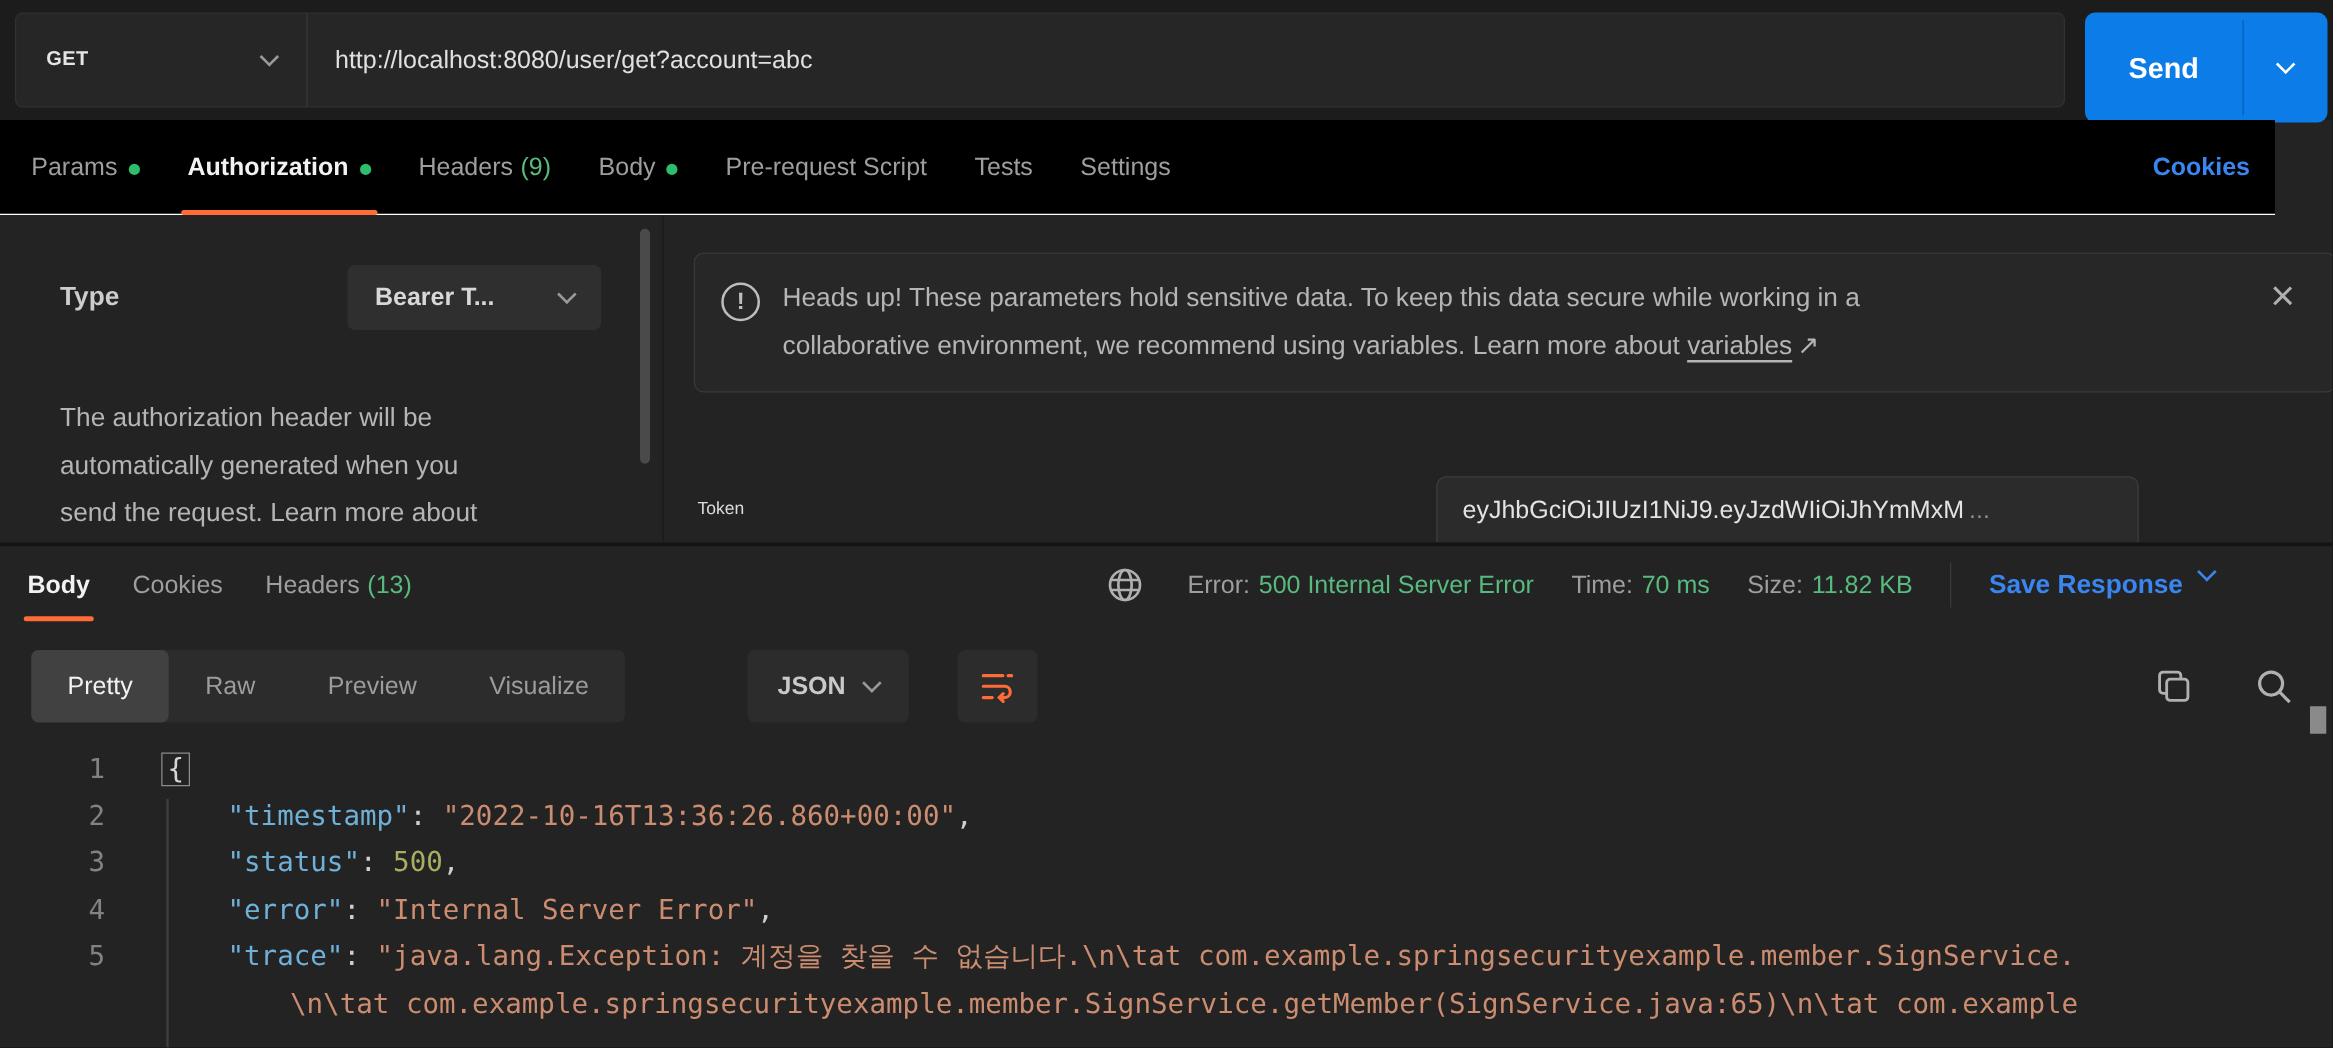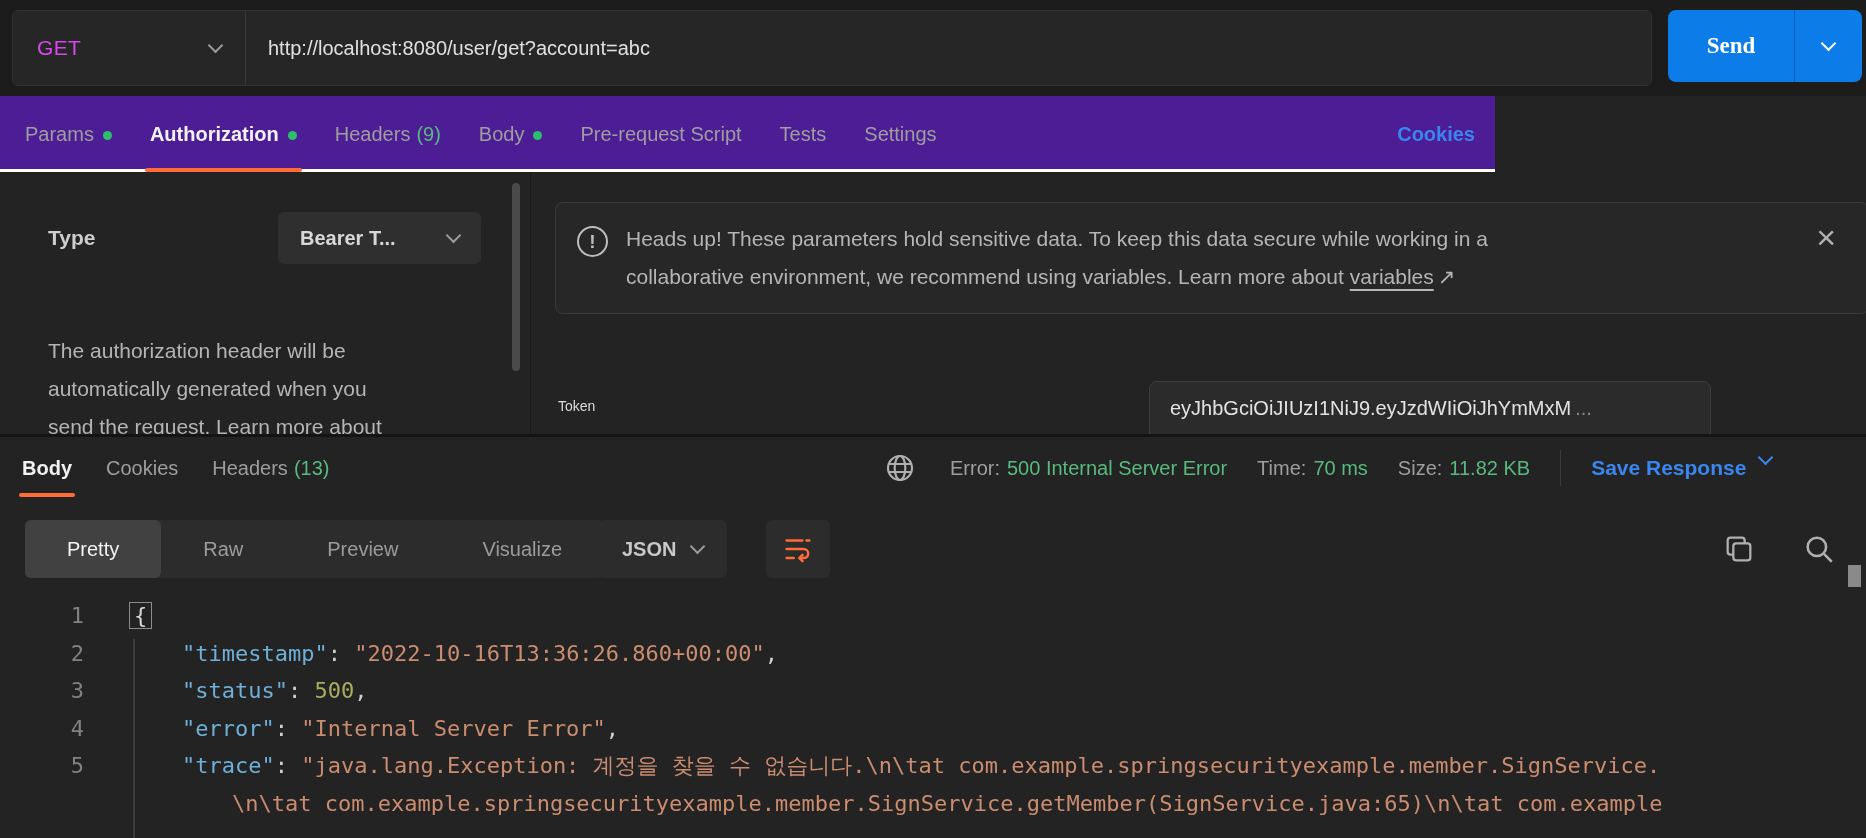--- a/index.html
+++ b/index.html
@@ -11,56 +11,56 @@
   html,body{background:#161616;}
   .app{position:relative;width:1866px;height:838px;overflow:hidden;
        background:#232323;font-family:"Liberation Sans",sans-serif;color:#c9c9c9;}
 
   
   .topbar{position:absolute;left:0;top:0;width:1866px;height:96px;background:#1c1c1c;}
   .url-container{position:absolute;left:12px;top:10px;width:1640px;height:76px;
        background:#262626;border:1px solid #313131;border-radius:6px;display:flex;align-items:stretch;}
   .method-select{width:233px;border-right:1px solid #383838;display:flex;align-items:center;
        justify-content:space-between;padding:0 24px;cursor:pointer;}
-  .method-label{font-size:21px;font-weight:400;color:#d946ef;letter-spacing:.3px;}
+  .method-label{font-size:16px;font-weight:700;color:#e5e5e5;letter-spacing:.3px;}
   .url-text{flex:1;display:flex;align-items:center;padding-left:22px;font-size:20px;color:#e0e0e0;}
   .chev{width:11px;height:11px;border-right:2px solid #9a9a9a;border-bottom:2px solid #9a9a9a;
        transform:rotate(45deg);margin-top:-5px;}
   .chev.white{border-color:#fff;}
   .chev.blue{border-color:var(--link-blue);}
-  .send-btn{position:absolute;left:1668px;top:10px;width:194px;height:72px;background:var(--blue);
-       border-radius:8px;display:flex;align-items:center;cursor:pointer;font-family:Liberation Serif, serif;}
+  .send-btn{position:absolute;left:1668px;top:10px;width:194px;height:88px;background:var(--blue);
+       border-radius:8px;display:flex;align-items:center;cursor:pointer;}
   .send-label{width:126px;text-align:center;font-size:23px;font-weight:700;color:#fff;}
   .send-sep{width:1px;height:76px;background:rgba(0,0,0,.25);}
   .send-caret{flex:1;display:flex;justify-content:center;}
 
   
-  .tabsbar{position:absolute;left:0;top:96px;width:1495px;height:76px;background:#4c1d95;
-       border-bottom:3px solid #ffffff;}
+  .tabsbar{position:absolute;left:0;top:96px;width:1820px;height:76px;background:#000000;
+       border-bottom:1px solid #ffffff;}
   .req-tabs{position:absolute;left:6px;top:0;height:76px;display:flex;}
   .tab{position:relative;display:flex;align-items:center;padding:0 19px;font-size:20px;
        color:#9e9e9e;cursor:pointer;white-space:nowrap;}
   .tab .dot{width:9px;height:9px;border-radius:50%;background:var(--dot-green);margin-left:9px;margin-top:2px;}
   .tab .count{color:var(--green);margin-left:6px;}
   .tab.active{color:#f2f2f2;font-weight:700;}
   .tab.active::after{content:"";position:absolute;left:14px;right:14px;bottom:0;height:4px;
        background:var(--orange);border-radius:2px;}
   .cookies-link{position:absolute;right:20px;top:0;height:76px;display:flex;align-items:center;
        color:var(--link-blue);font-size:20px;font-weight:700;cursor:pointer;}
 
   
   .panes{position:absolute;left:0;top:172px;width:1866px;height:262px;display:flex;overflow:hidden;margin-left:18px;}
   .left-pane{position:relative;width:513px;height:262px;border-right:1px solid #1a1a1a;background:#232323;}
   .type-label{position:absolute;left:30px;top:226px;font-size:21px;font-weight:600;color:#cdcdcd;}
   .type-label{top:54px;}
   .bearer-btn{position:absolute;left:260px;top:40px;width:203px;height:52px;background:#2f2f2f;
        border-radius:6px;display:flex;align-items:center;justify-content:space-between;
        padding:0 22px;cursor:pointer;}
   .bearer-label{font-size:20px;font-weight:600;color:#d8d8d8;}
-  .auth-desc{position:absolute;left:30px;top:160px;width:440px;font-size:21px;line-height:38px;color:#b5b5b5;}
+  .auth-desc{position:absolute;left:30px;top:144px;width:440px;font-size:21px;line-height:38px;color:#b5b5b5;}
   .left-scrollbar{position:absolute;left:494px;top:11px;width:8px;height:188px;background:#4a4a4a;border-radius:4px;}
 
   .right-pane{position:relative;flex:1;height:262px;background:#232323;}
   .banner{position:absolute;left:24px;top:30px;right:15px;height:112px;background:#272727;
        border:1px solid #3a3a3a;border-radius:8px;}
   .warn-icon{position:absolute;left:21px;top:23px;width:31px;height:31px;border:2px solid #bdbdbd;
        border-radius:50%;display:flex;align-items:center;justify-content:center;
        font-size:19px;font-weight:700;color:#bdbdbd;}
   .banner-text{position:absolute;left:70px;top:17px;right:90px;font-size:21px;line-height:38px;color:#b5b5b5;}
   .banner-link{text-decoration:underline;text-underline-offset:5px;cursor:pointer;}
@@ -91,21 +91,21 @@
   .status-item .lbl{color:#9e9e9e;}
   .status-item .val{color:var(--green);margin-left:7px;}
   .status-divider{width:1px;height:36px;background:#3a3a3a;}
   .save-response{display:flex;align-items:flex-start;gap:14px;color:var(--link-blue);
        font-size:21px;font-weight:700;cursor:pointer;}
   .save-response .chev{margin-top:-4px;}
 
   .resp-toolbar{position:relative;width:100%;height:94px;}
   .seg-control{position:absolute;left:25px;top:21px;height:58px;background:#2c2c2c;border-radius:6px;
        display:flex;align-items:stretch;}
-  .seg{display:flex;align-items:center;padding:0 42px;font-size:20px;color:#9c9c9c;cursor:pointer;}
+  .seg{display:flex;align-items:center;padding:0 29px;font-size:20px;color:#9c9c9c;cursor:pointer;}
   .seg.active{background:#414141;border-radius:6px;color:#f2f2f2;}
   .json-btn{position:absolute;left:598px;top:21px;height:58px;background:#2c2c2c;border-radius:6px;
        display:flex;align-items:center;gap:16px;padding:0 24px;cursor:pointer;}
   .json-label{font-size:20px;font-weight:600;color:#c9c9c9;}
   .wrap-btn{position:absolute;left:766px;top:21px;width:64px;height:58px;background:#2c2c2c;
        border-radius:6px;display:flex;align-items:center;justify-content:center;cursor:pointer;}
   .icon-btn{position:absolute;top:33px;width:34px;height:34px;cursor:pointer;}
   .icon-copy{left:1722px;}
   .icon-search{left:1802px;}
   .resp-scrollbar{position:absolute;left:1848px;top:66px;width:13px;height:22px;background:#8a8a8a;}

